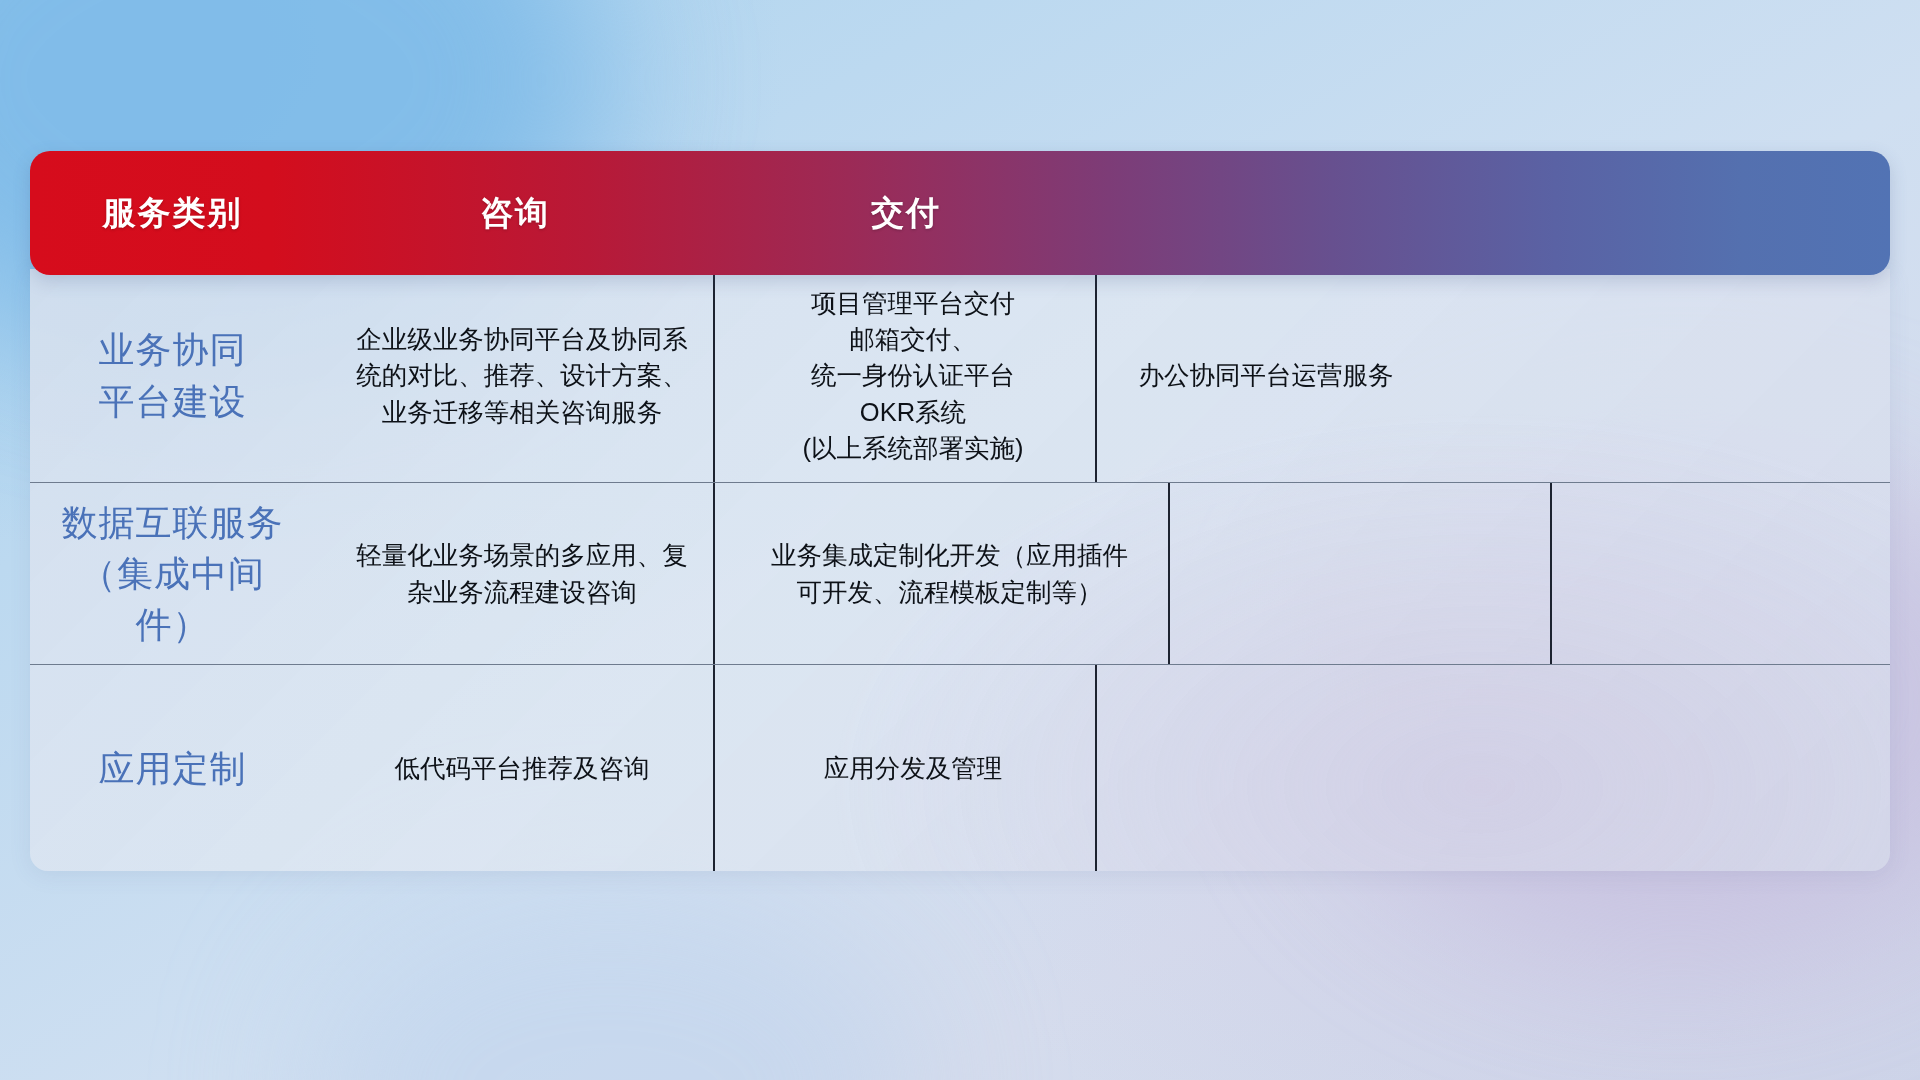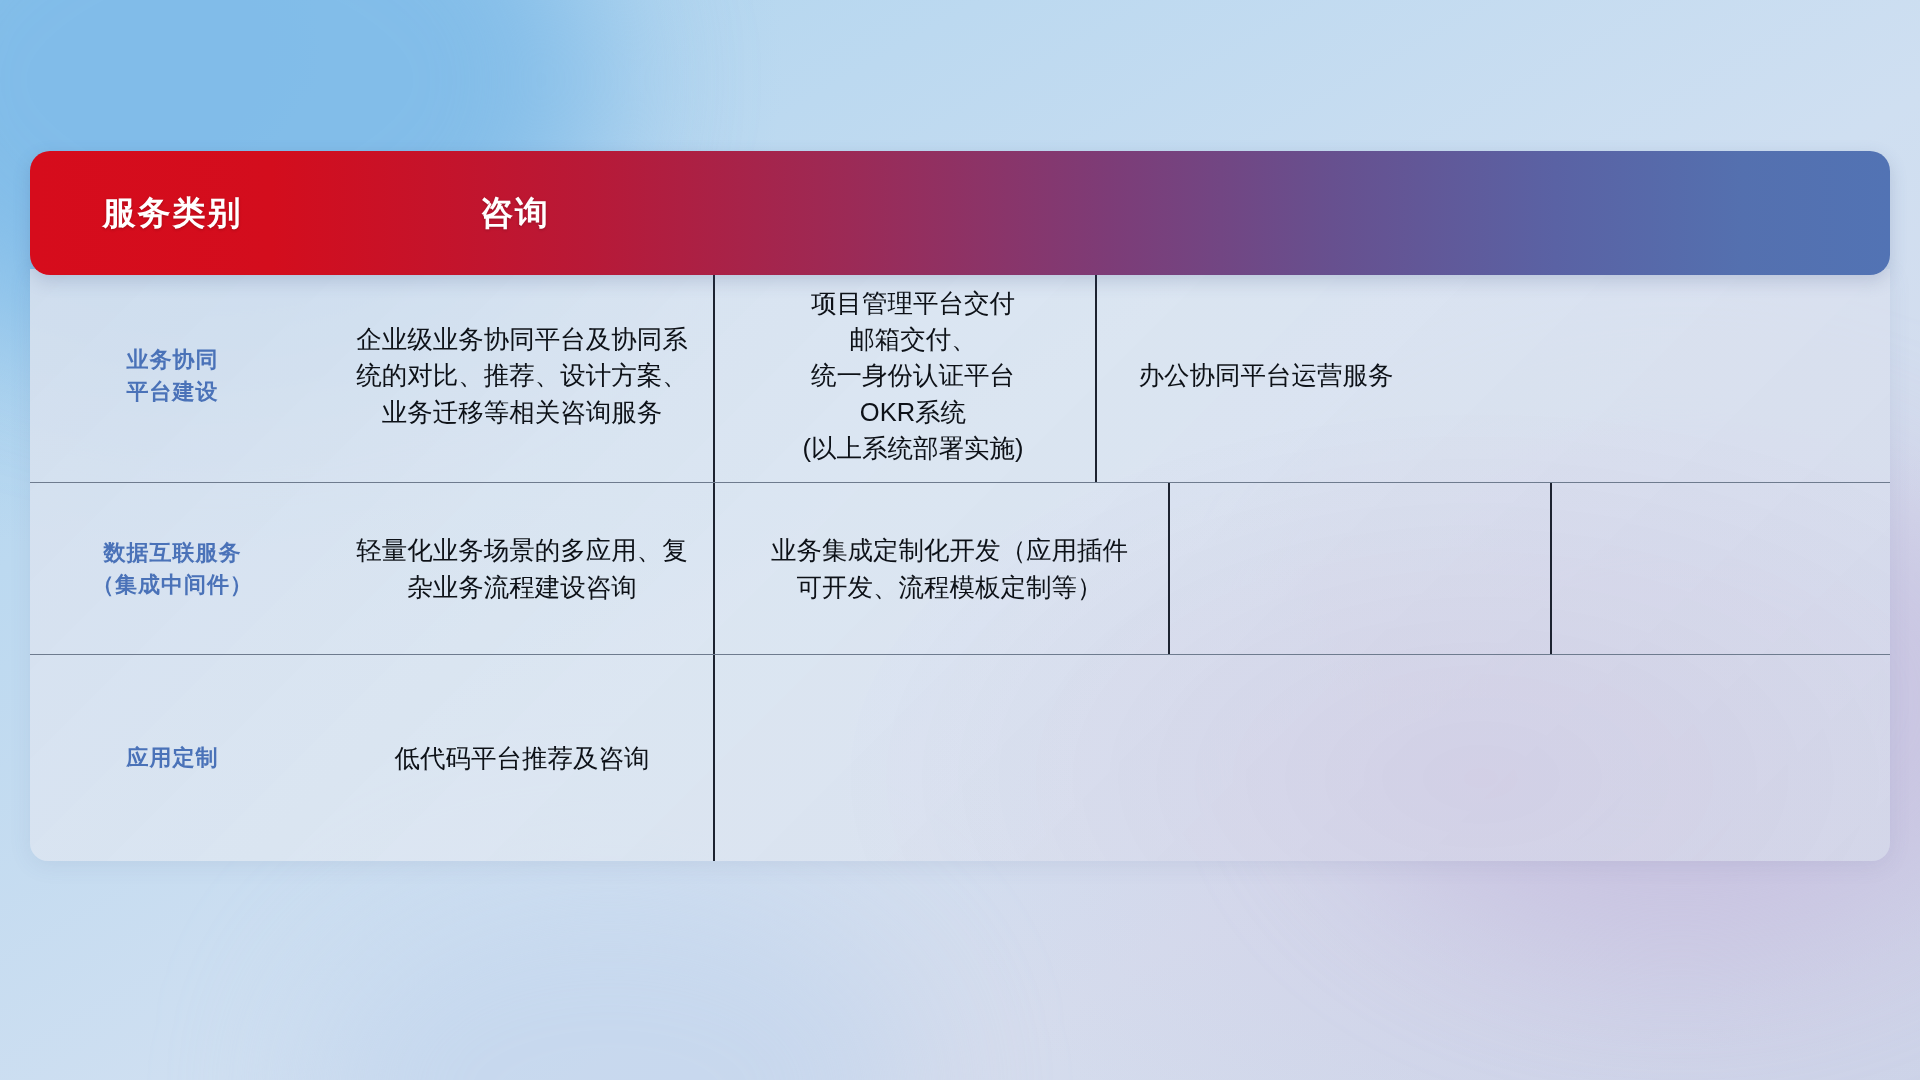--- a/index.html
+++ b/index.html
@@ -63,21 +63,21 @@
   .cell.has-divider { border-right:2px solid #1d2330;padding-left:32px; }
 
   
   .c0 { width:285px; }
   .c1 { width:400px; }
   .c2 { width:455px; }
   .c3 { width:382px; }
   .c4 { width:338px; }
 
   .cat-label {
-    color:#4a72b8; font-weight:bold; font-size:22px; line-height:1.42;
+    color:#4a72b8; font-weight:normal; font-size:36px; line-height:1.42;
     letter-spacing:1px; white-space:pre-line;
   }
   .body-text {
     color:#0d1117; font-size:25.5px; line-height:1.42;
     white-space:pre-line;
   }
 
   
   .r0 { min-height:213px; }
   .r1 { min-height:172px; }
@@ -88,20 +88,21 @@
 
 <div class="blob blob-a"></div>
 <div class="blob blob-b"></div>
 <div class="blob blob-c"></div>
 
 <div class="matrix">
 
   <div class="matrix-header">
     <div class="hcell c0">服务类别</div>
     <div class="hcell c1">咨询</div>
+    <div class="hcell c3">交付</div>
   </div>
 
   <div class="matrix-body">
 
     <div class="row r0">
       <div class="cell c0">
         <span class="cat-label">业务协同
 平台建设</span>
       </div>
       <div class="cell c1 has-divider">
@@ -142,19 +143,22 @@
       </div>
     </div>
 
     <div class="row r2">
       <div class="cell c0">
         <span class="cat-label">应用定制</span>
       </div>
       <div class="cell c1 has-divider">
         <span class="body-text">低代码平台推荐及咨询</span>
       </div>
+      <div class="cell c3 has-divider">
+        <span class="body-text">应用分发及管理</span>
+      </div>
       <div class="cell c4">
         <span class="body-text"></span>
       </div>
     </div>
 
   </div>
 </div>
 
 </body></html>

